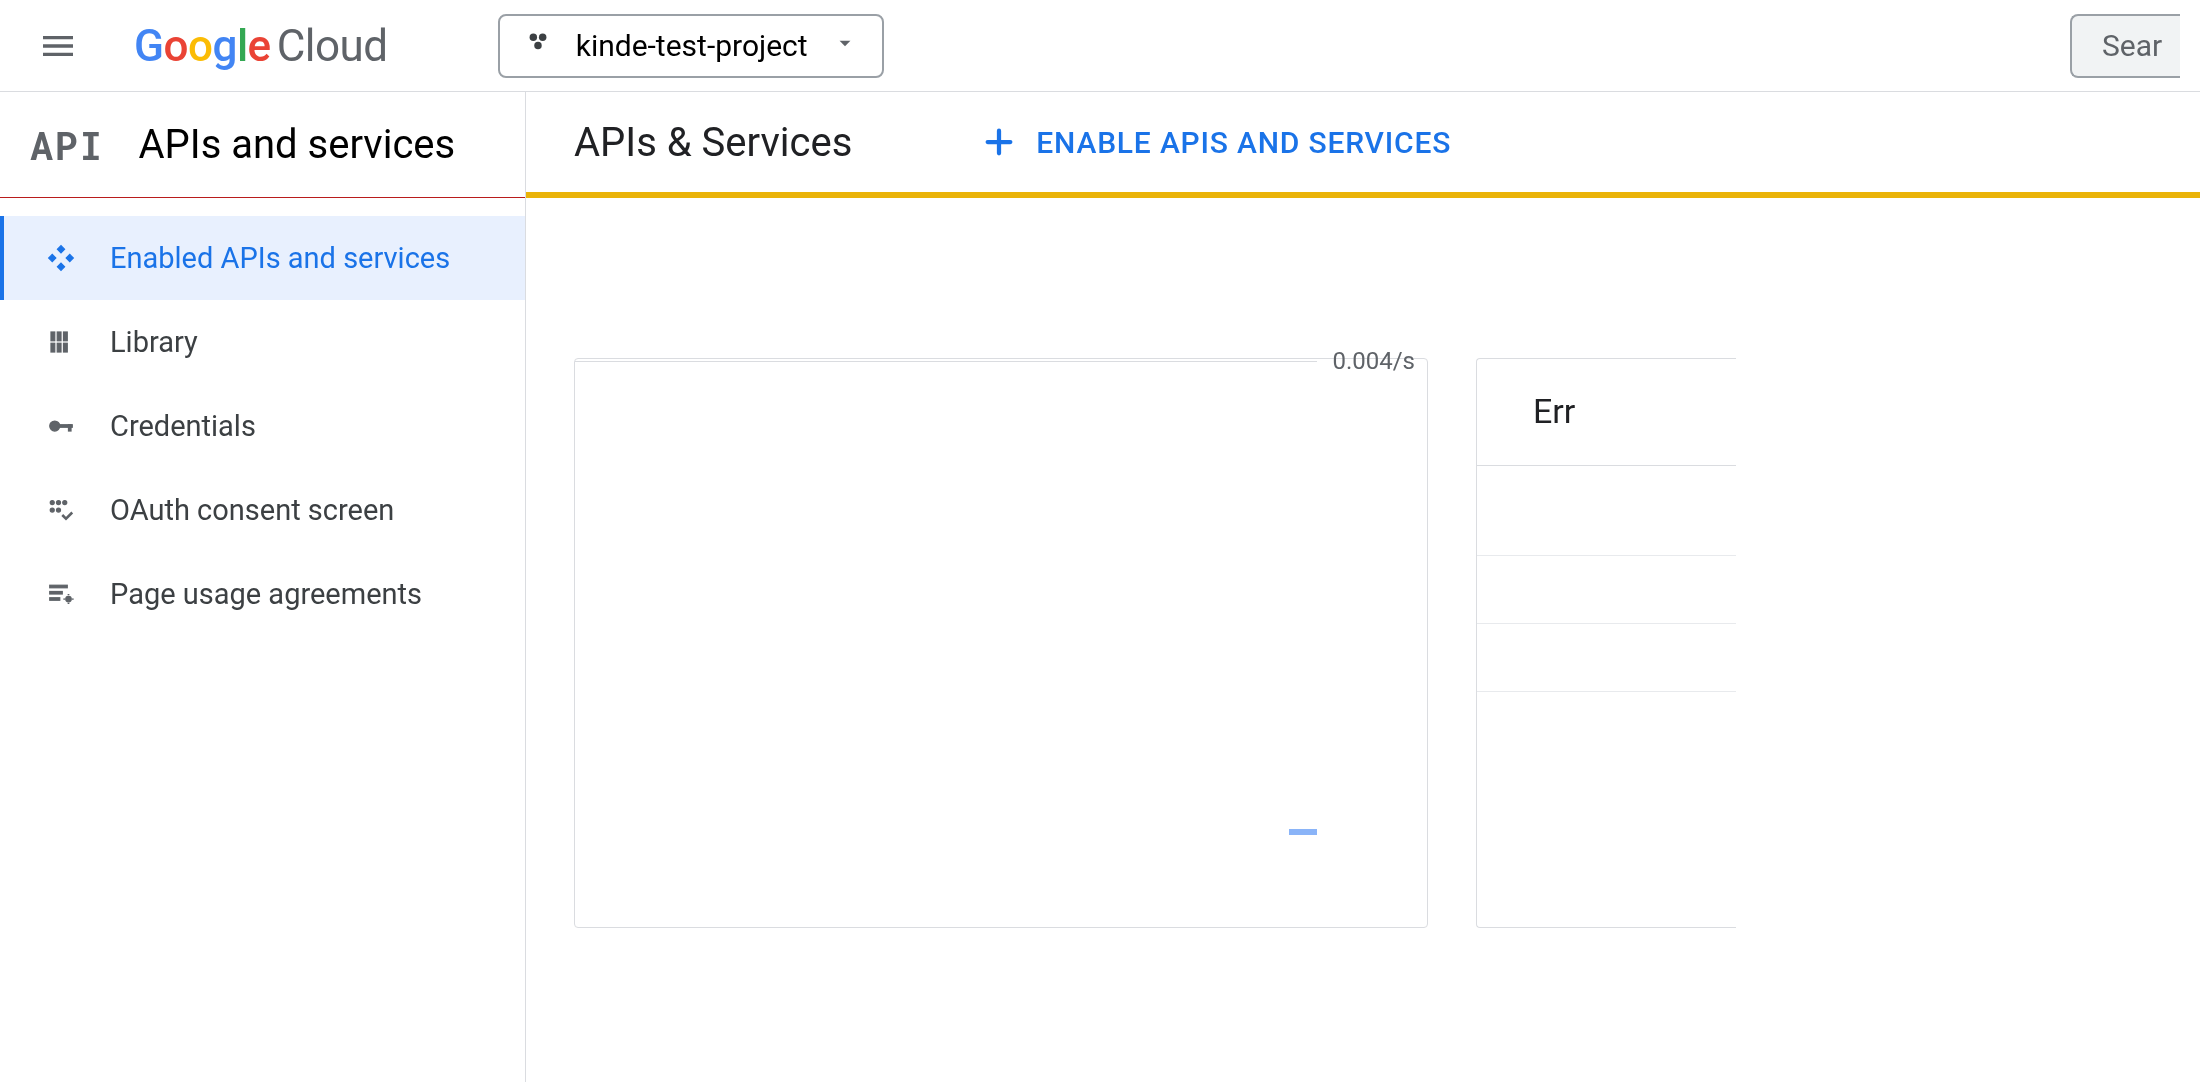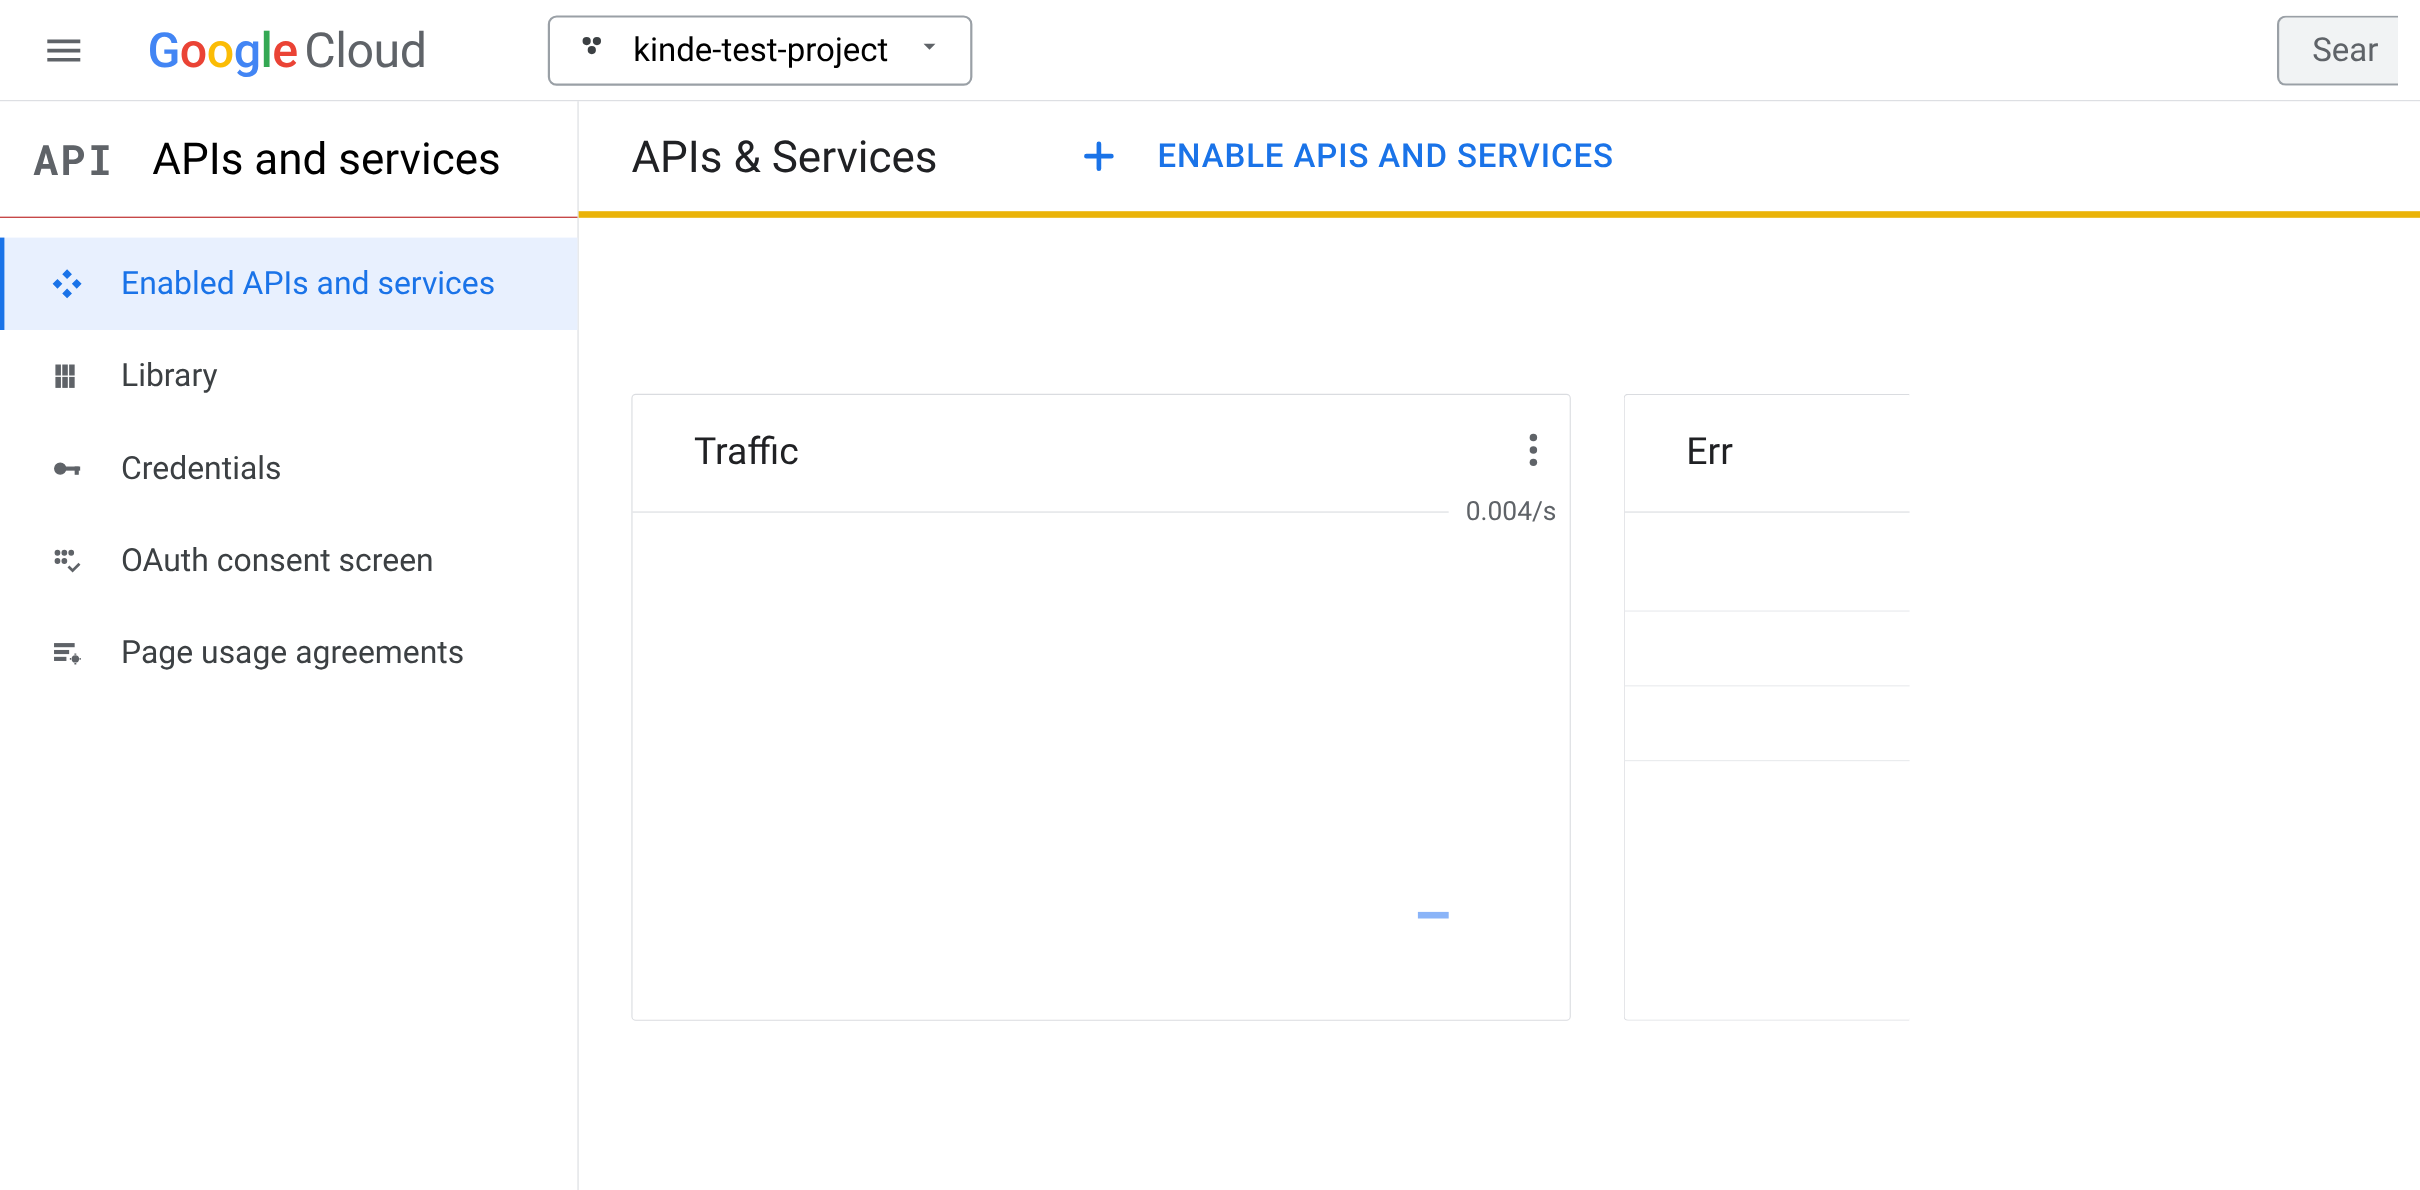--- a/index.html
+++ b/index.html
@@ -123,21 +123,21 @@
     display:flex; align-items:center;
     padding-left: 48px;
     gap: 130px;
     border-bottom: 6px solid #eab308;
   }
   .main-title {
     font-size: 40px;
     color:#202124;
   }
   .enable-btn {
-    display:flex; align-items:center; gap:36px;
+    display:flex; align-items:center; gap:20px;
     color:#1a73e8;
     font-size: 30px;
     font-weight:500;
     letter-spacing: 0.8px;
     cursor:pointer;
   }
   .enable-btn svg { width:34px; height:34px; stroke:#1a73e8; }
 
   .cards-row {
     display:flex;
@@ -325,30 +325,20 @@
         <svg viewBox="0 0 24 24">
             <path d="M12 4v16M4 12h16" stroke="#1a73e8" stroke-width="3" fill="none" stroke-linecap="round"></path>
           </svg>
         <span>ENABLE APIS AND SERVICES</span>
       </div>
     </div>
 
     <div class="cards-row">
 
       <div class="card traffic">
-        <div class="card-head">
-          <span class="card-title">Traffic</span>
-          <span class="kebab">
-            <svg viewBox="0 0 6 24">
-                <circle cx="3" cy="4" r="2.4" fill="#5f6368"></circle>
-                <circle cx="3" cy="12" r="2.4" fill="#5f6368"></circle>
-                <circle cx="3" cy="20" r="2.4" fill="#5f6368"></circle>
-              </svg>
-          </span>
-        </div>
         <div class="chart-area">
           <div class="gridline top" style="top:2px;"></div>
           <div class="grid-label" style="top:2px;">0.004/s</div>
           <div class="data-dash" style="right:110px; bottom:92px;"></div>
         </div>
       </div>
 
       <div class="card errors">
         <div class="card-head" style="padding-left:56px;">
           <span class="card-title">Err</span>

